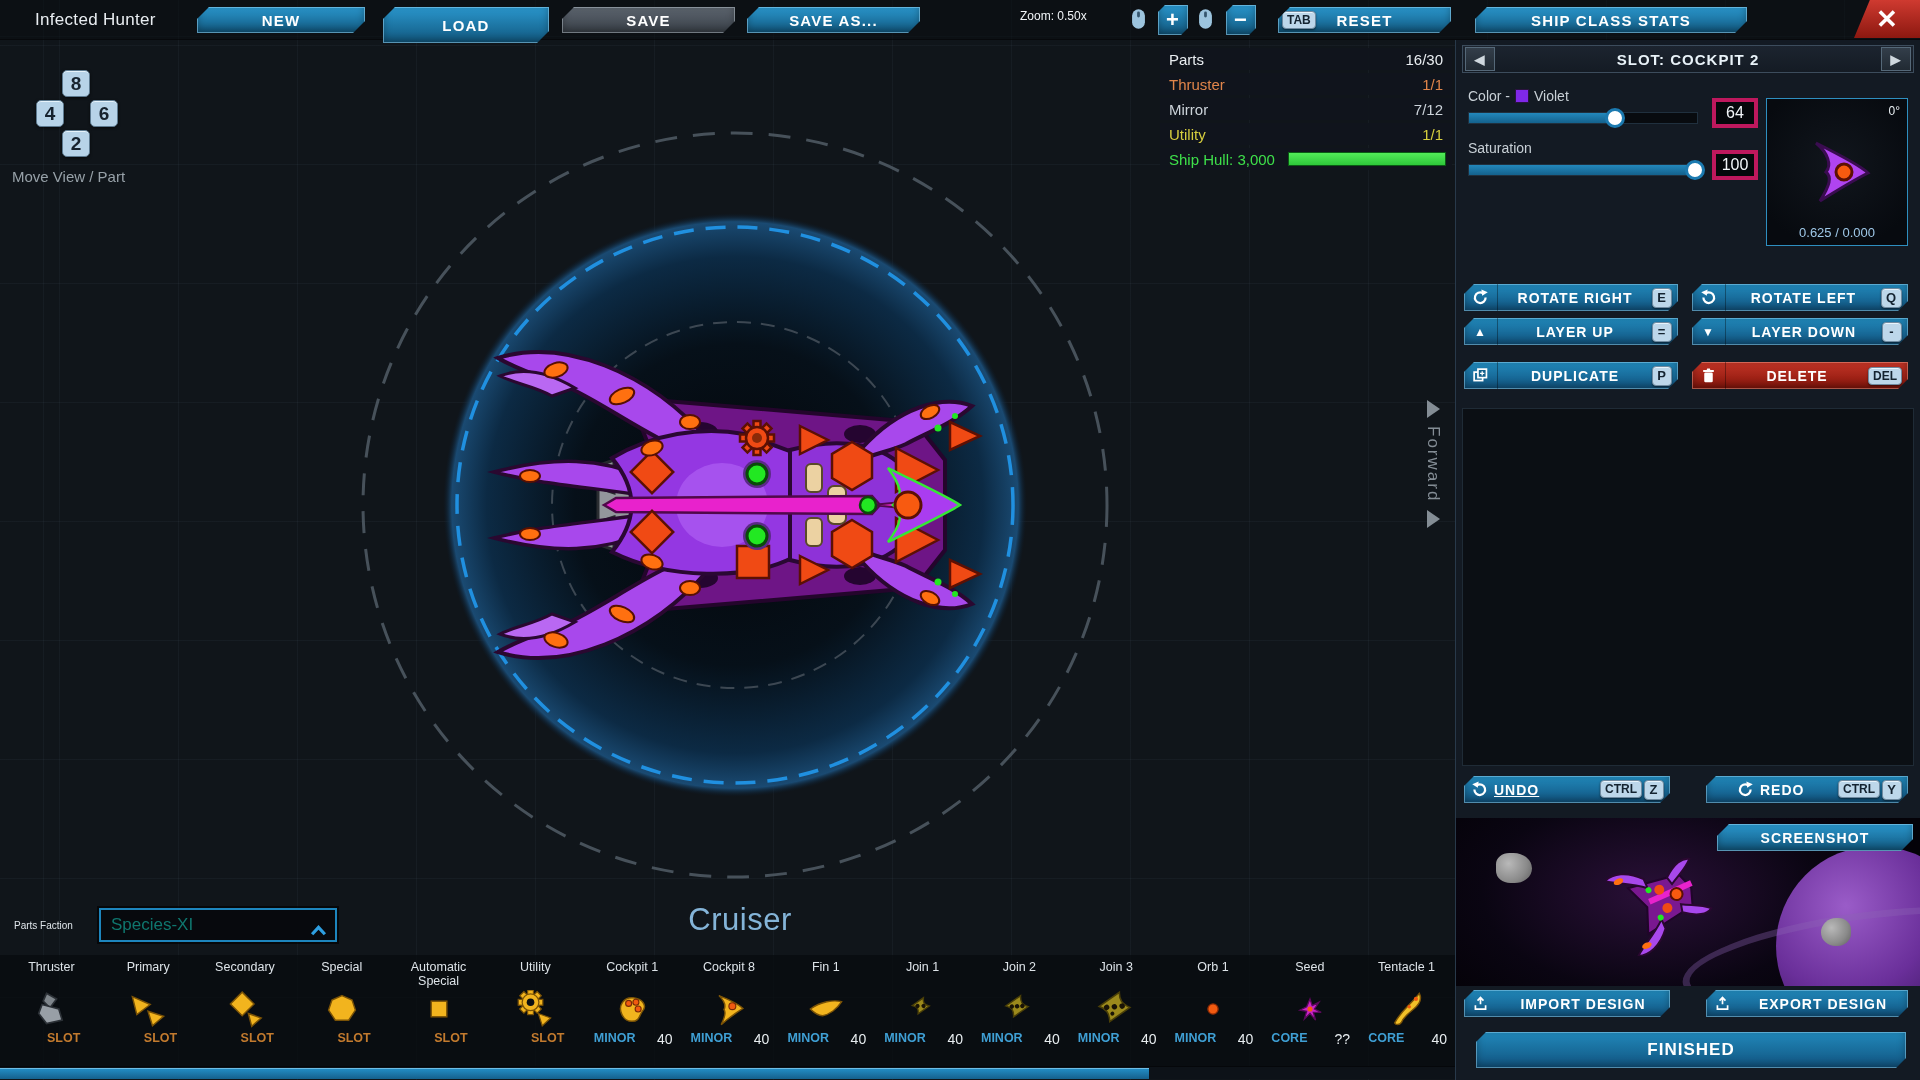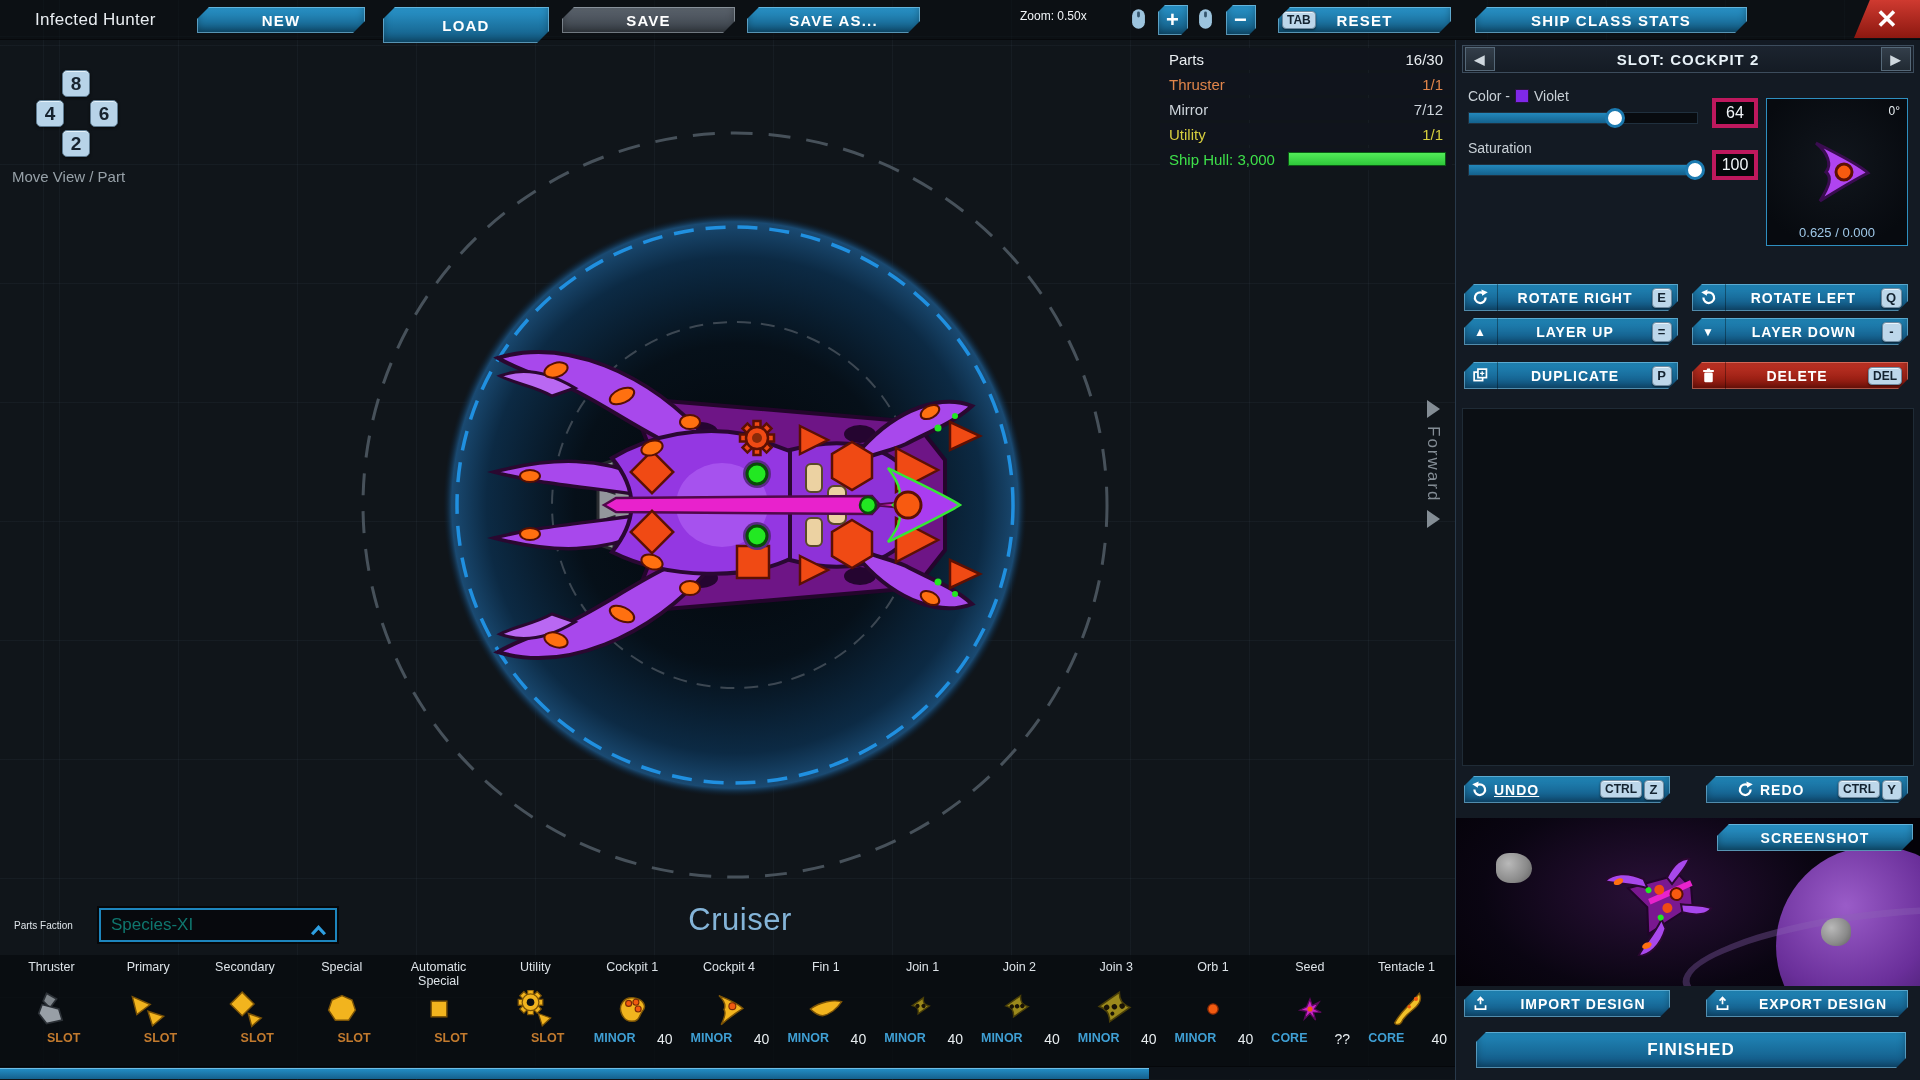--- a/index.html
+++ b/index.html
@@ -400,21 +400,21 @@
               <circle cx="20.5" cy="11" r="2.7" fill="#f25a10" stroke="#7a2a06"></circle>
               <circle cx="22.5" cy="17" r="2.7" fill="#f25a10" stroke="#7a2a06"></circle>
             </svg>
           </div>
           <div class="part-meta">
             <span class="tier-MINOR">MINOR</span>
             <span class="part-val">40</span>
           </div>
         </div>
         <div class="part">
-          <div class="part-label">Cockpit 4</div>
+          <div class="part-label">Cockpit 8</div>
           <div class="part-icon">
             <svg viewBox="0 0 34 34">
               <path d="M8 5 C18 9 26 13 29.5 16.5 C24 20 15 26.5 10 31 C13.5 24 14.5 20 12.5 17.5 C14.5 14 12.5 9.5 8 5 Z" fill="#f2b41e" stroke="#7a5206" stroke-width="1.3"></path>
               <circle cx="20" cy="14.5" r="3.1" fill="#f25a10" stroke="#7a2a06"></circle>
             </svg>
           </div>
           <div class="part-meta">
             <span class="tier-MINOR">MINOR</span>
             <span class="part-val">40</span>
           </div>

